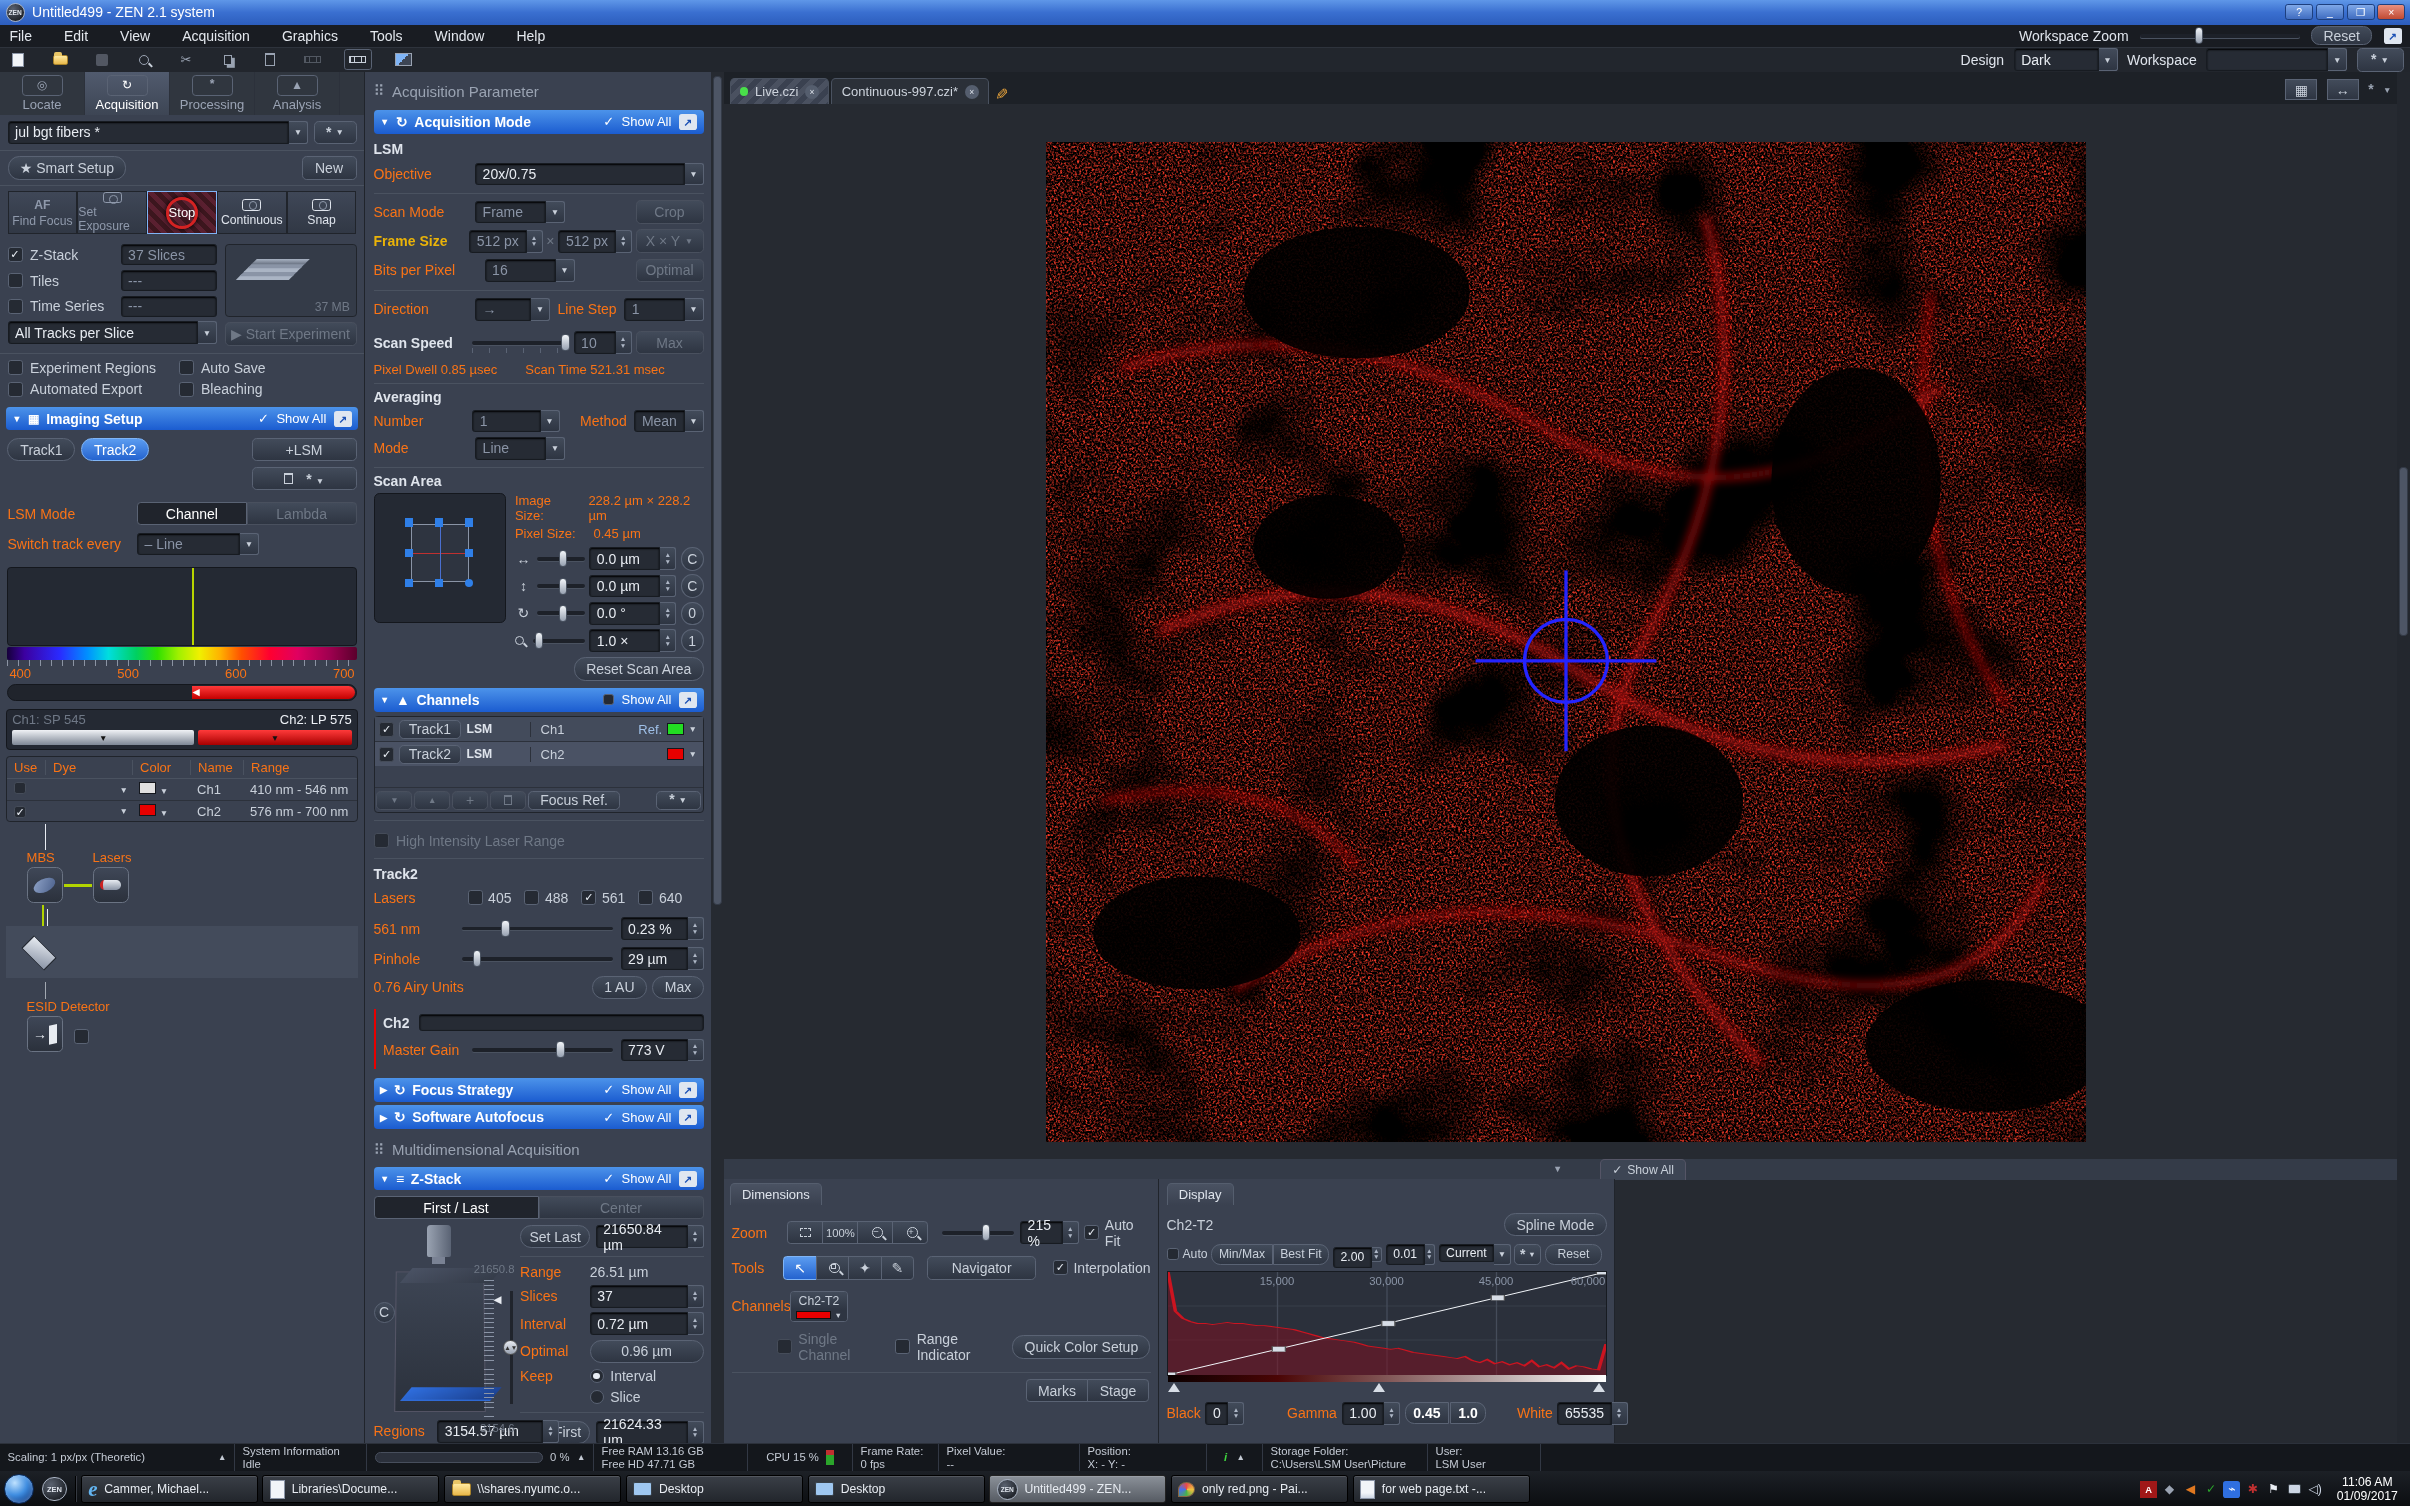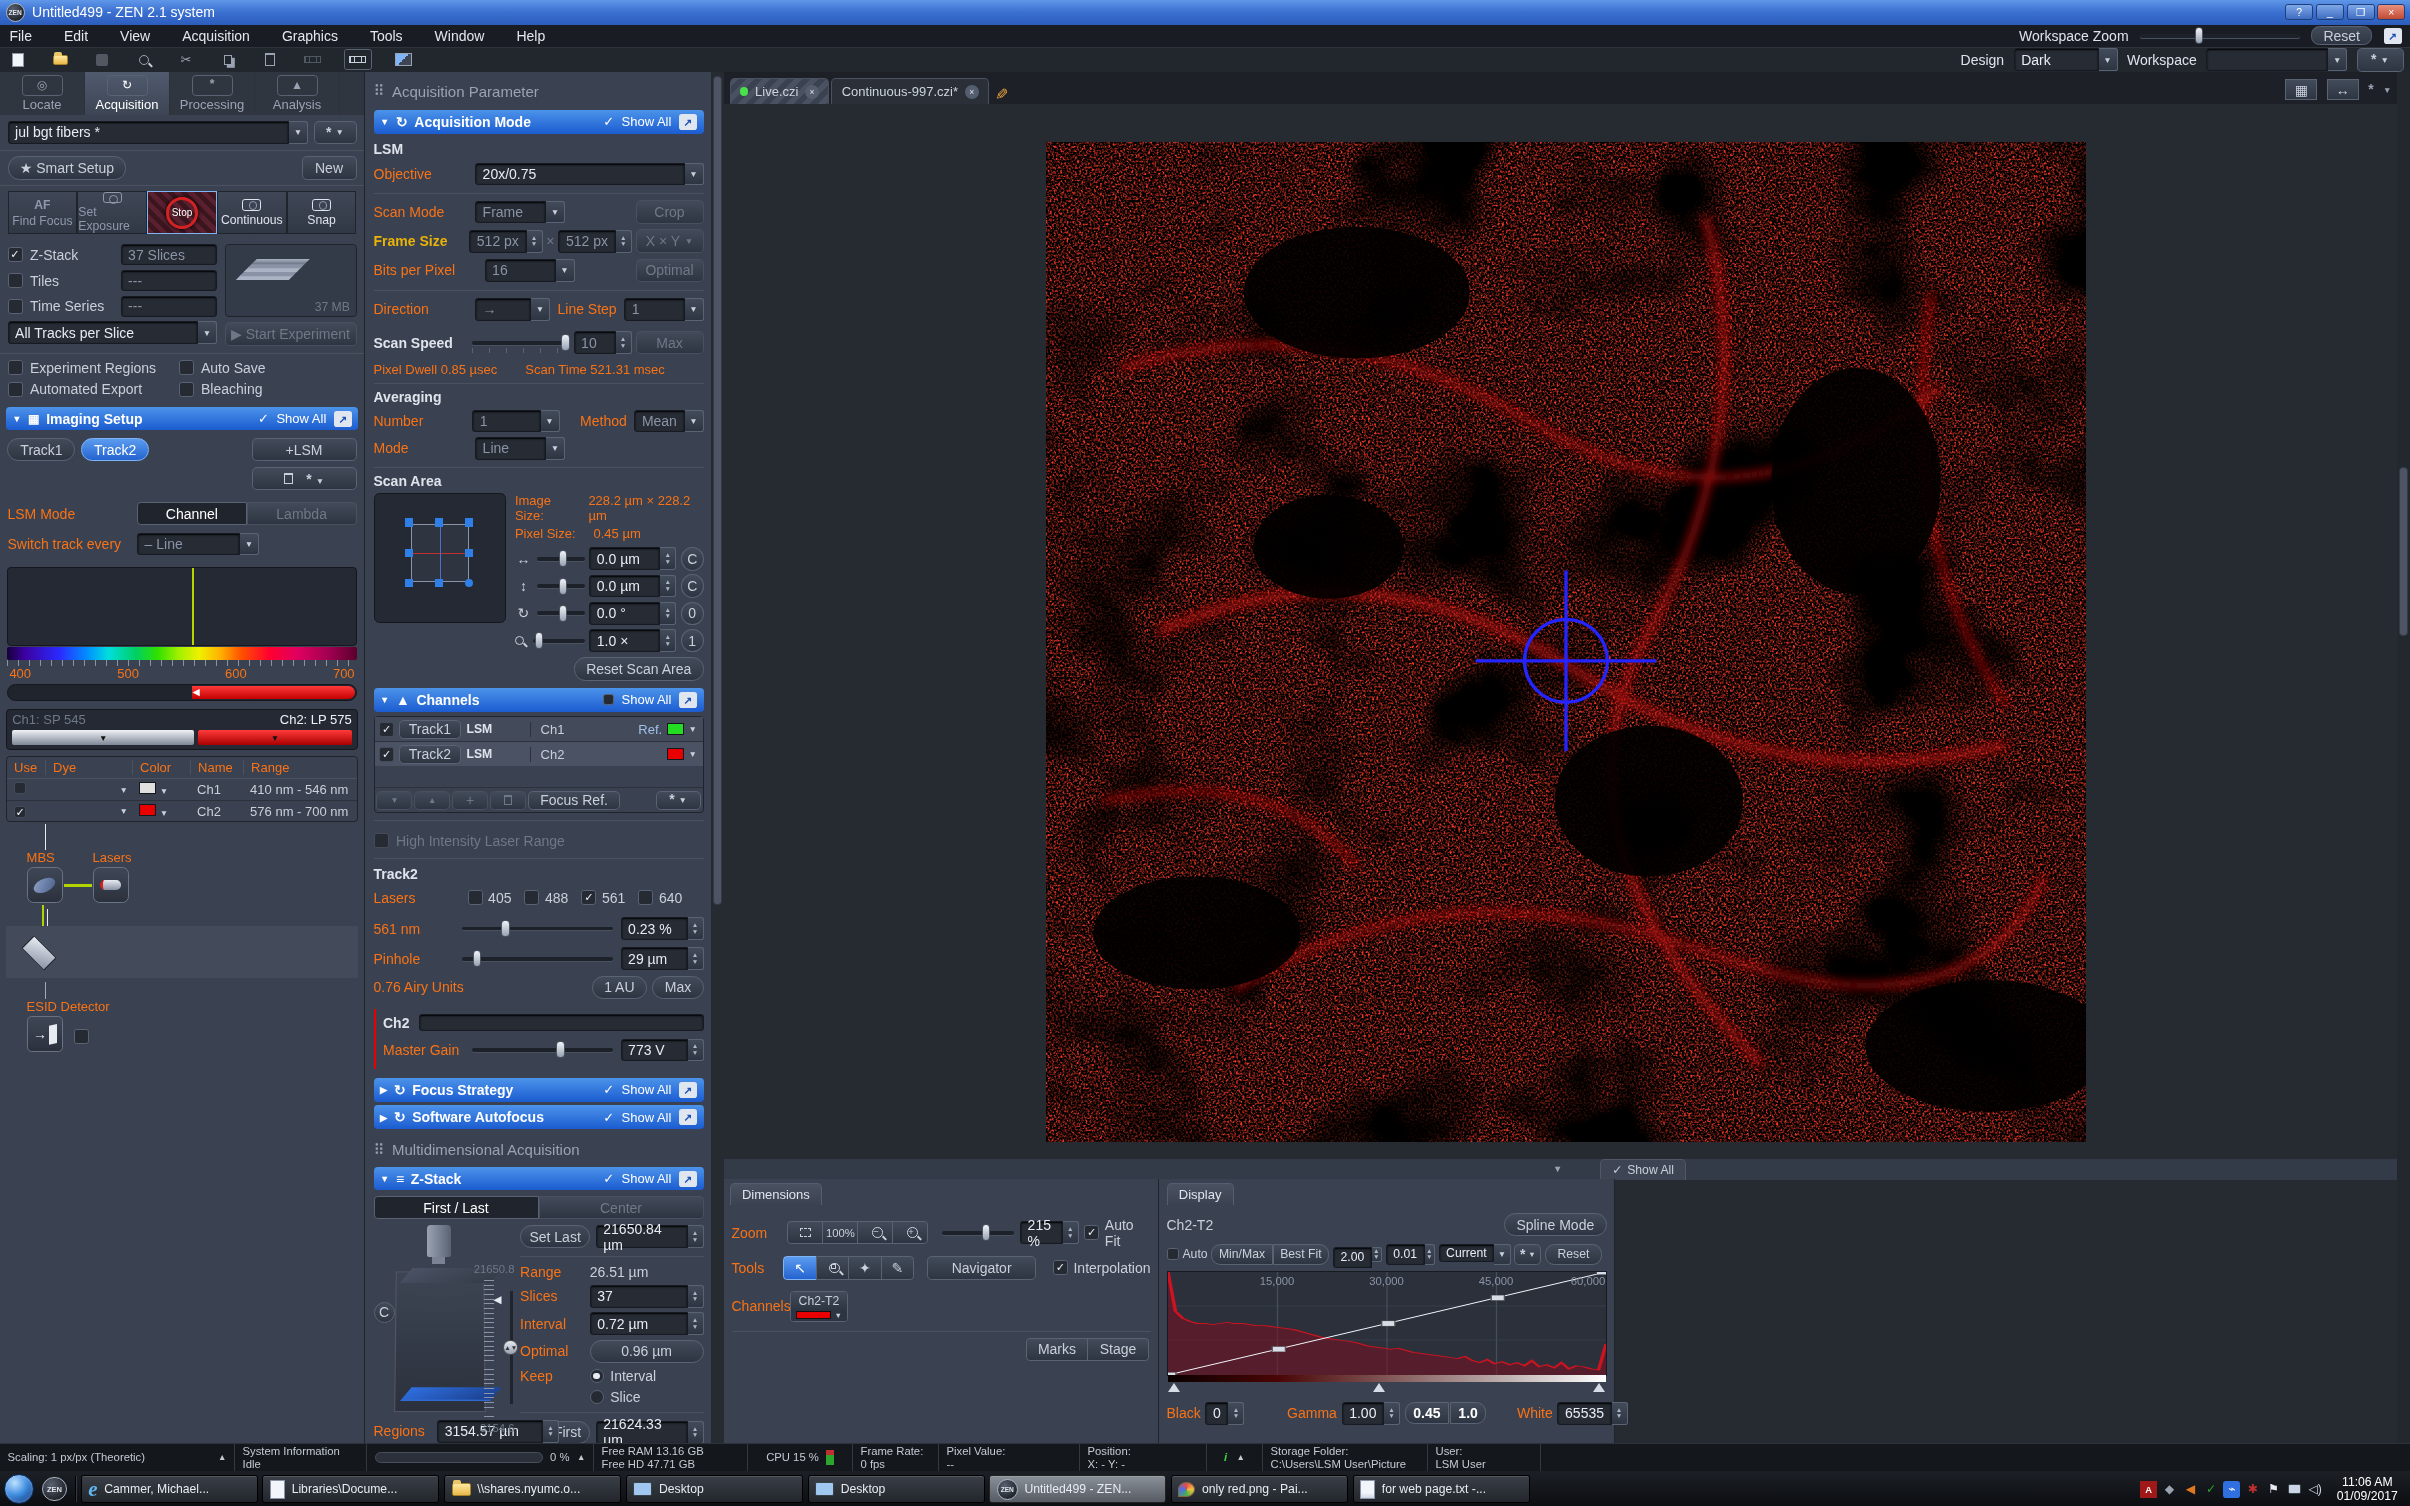--- a/index.html
+++ b/index.html
@@ -216,21 +216,21 @@
   <div class="row" style="padding:4.7px 7.5px;gap:0">
     <div class="act">
         <span style="font-weight:bold">AF</span>
         <span>Find Focus</span>
       </div>
     <div class="act">
         <span class="cam"></span>
         <span>Set Exposure</span>
       </div>
     <div class="act" style="background:repeating-linear-gradient(45deg,#5a2030 0 4.7px,#3c161e 4.7px 9.4px);border-color:#7fb4f6">
-      <span style="width:32px;height:32px;border:3.8px solid #d42222;border-radius:50%;box-shadow:0 0 5.6px #000;display:flex;align-items:center;justify-content:center;color:#fff;font-size:10px">Stop</span>
+      <span style="width:32px;height:32px;border:3.8px solid #d42222;border-radius:50%;box-shadow:0 0 5.6px #000;display:flex;align-items:center;justify-content:center;color:#fff;font-size:13px">Stop</span>
     </div>
     <div class="act" style="color:#dfe4ec">
         <span class="cam" style="border-color:#dfe4ec"></span>
         <span>Continuous</span>
       </div>
     <div class="act" style="color:#dfe4ec">
         <span class="cam" style="border-color:#dfe4ec"></span>
         <span>Snap</span>
       </div>
   </div>
@@ -996,20 +996,28 @@
     <div class="row" style="padding:11.3px 7.5px 0;gap:5.6px;align-items:flex-start">
       <span class="lbl" style="width:53px;padding-top:7.5px">Channels</span>
       <span style="display:inline-flex;flex-direction:column;border:0.9px solid #5a6374;border-radius:3.8px;overflow:hidden">
         <span style="padding:1.9px 7.5px;background:linear-gradient(#424b5a,#2e3542);font-size:12.2px">Ch2-T2</span>
         <span class="row" style="background:#2e3542;padding:0.9px 4.7px;gap:3.8px">
             <span style="flex:1;height:8.5px;background:#e80000;border:0.9px solid #111"></span>
             <span style="font-size:7.5px">▼</span>
           </span>
       </span>
     </div>
+    <div class="row" style="padding:9.4px 7.5px 0;gap:6.6px">
+      <span style="width:53px"></span>
+      <span class="chk disbl"></span>
+        <span class="dim">Single Channel</span>
+      <span class="chk" style="margin-left:21px"></span>
+        <span>Range Indicator</span>
+      <span class="btn" style="margin-left:17px;border-radius:11.3px">Quick Color Setup</span>
+    </div>
     <div class="sep" style="margin:9.4px 7.5px 0"></div>
     <div class="row" style="justify-content:flex-end;padding:5.6px 9.4px 0">
       <span class="btn" style="border-radius:3.8px 0 0 3.8px">Marks</span>
       <span class="btn" style="border-radius:0 3.8px 3.8px 0;margin-left:-0.9px">Stage</span>
     </div>
   </div>
 
   <div style="position:absolute;left:435px;top:1107px;width:456px;height:264px;background:#3a4150;border-right:0.9px solid #20242b;padding:0 7.5px">
     <span class="ptab" style="margin:3.8px 0 0 0">Display</span>
     <div class="row" style="padding:7.5px 0 0">

